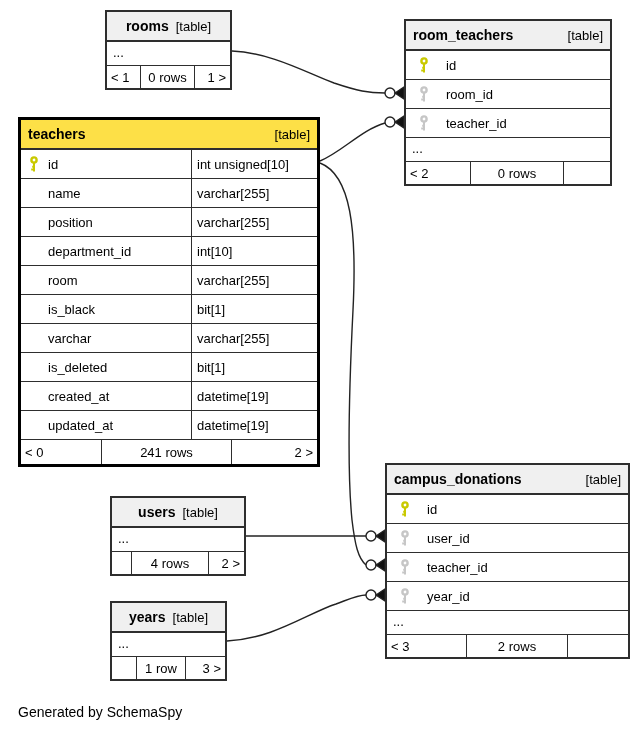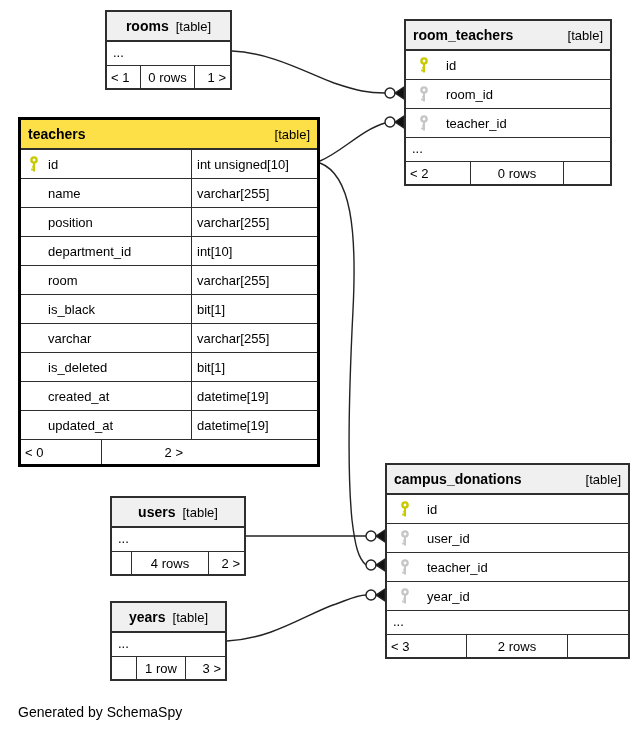--- a/index.html
+++ b/index.html
@@ -218,20 +218,21 @@
     <div class="row">
       <span class="cell-name">
           <span class="keyspace"></span>
         <span class="colname">updated_at</span>
         </span>
       <span class="cell-type">datetime[19]</span>
     </div>
 
     <div class="tfoot" style="height:24px;">
       <div class="fcell f-left" style="width:80px;">&lt; 0</div>
+      <div class="fcell f-mid">241 rows</div>
       <div class="fcell f-right" style="width:86px;">2 &gt;</div>
     </div>
   </div>
 
   <div class="tbl" id="t-users" style="left:110px; top:496px; width:136px;">
     <div class="thead center">
       <span class="tname">users</span>
       <span class="ttag">[table]</span>
     </div>
     <div class="ellipsis">...</div>

